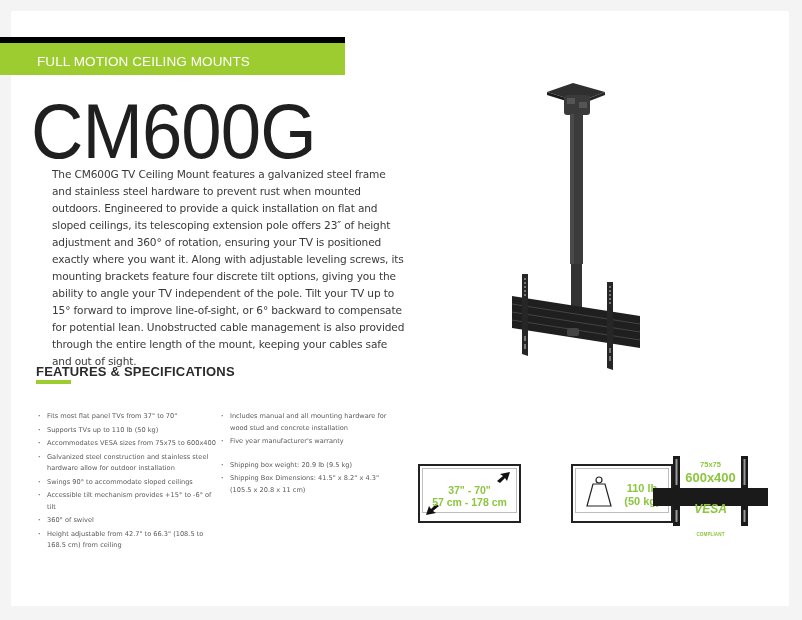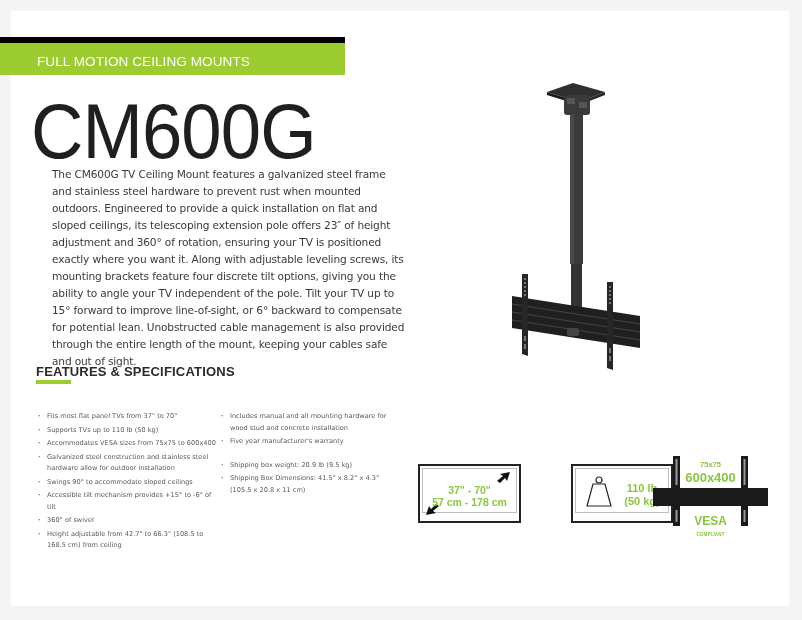--- a/index.html
+++ b/index.html
@@ -33,21 +33,21 @@
     .green-text { position: absolute; color: #8cc63f; font-family: "Liberation Sans", sans-serif; font-weight: bold; text-align: center; }
     .tv-size .l1 { left: 0; right: 0; top: 18px; font-size: 10.5px; }
     .tv-size .l2 { left: 0; right: 0; top: 30px; font-size: 10.5px; }
     .weight .l1 { left: 40px; right: 0; top: 16px; font-size: 11px; }
     .weight .l2 { left: 40px; right: 0; top: 29px; font-size: 11px; }
     .arrow { position: absolute; }
 
     .vesa { position: absolute; left: 653px; top: 456px; width: 115px; height: 90px; }
     .vesa .sizes1 { left: 0; right: 0; top: 4px; font-size: 7.5px; }
     .vesa .sizes2 { left: 0; right: 0; top: 14px; font-size: 13px; }
-    .vesa .vesa-label { left: 0; right: 0; top: 58px; font-size: 12px; }
+    .vesa .vesa-label { left: 0; right: 0; top: 46px; font-size: 12px; font-style: italic; }
     .vesa .compliant { left: 0; right: 0; top: 76px; font-size: 4.6px; letter-spacing: 0.1px; }
   </style>
 </head>
 <body>
 
 <div class="page"></div>
 
 <div class="category-bar">
   <span>FULL MOTION CEILING MOUNTS</span>
 </div>

